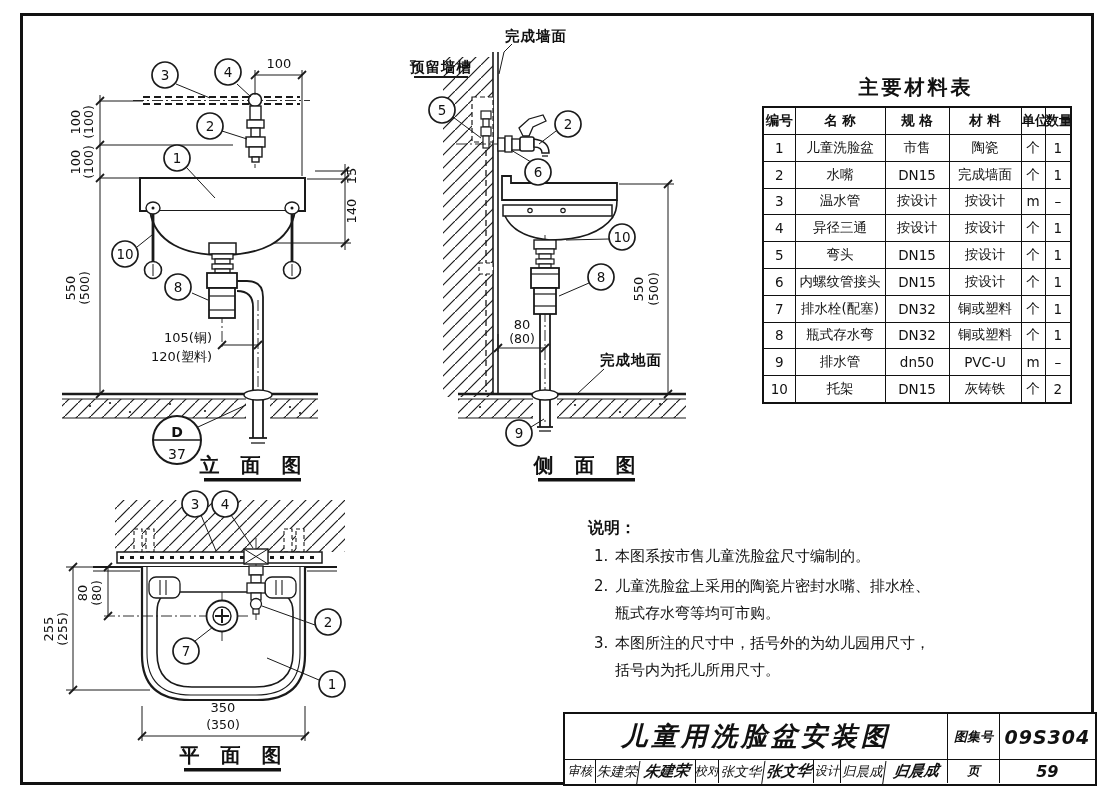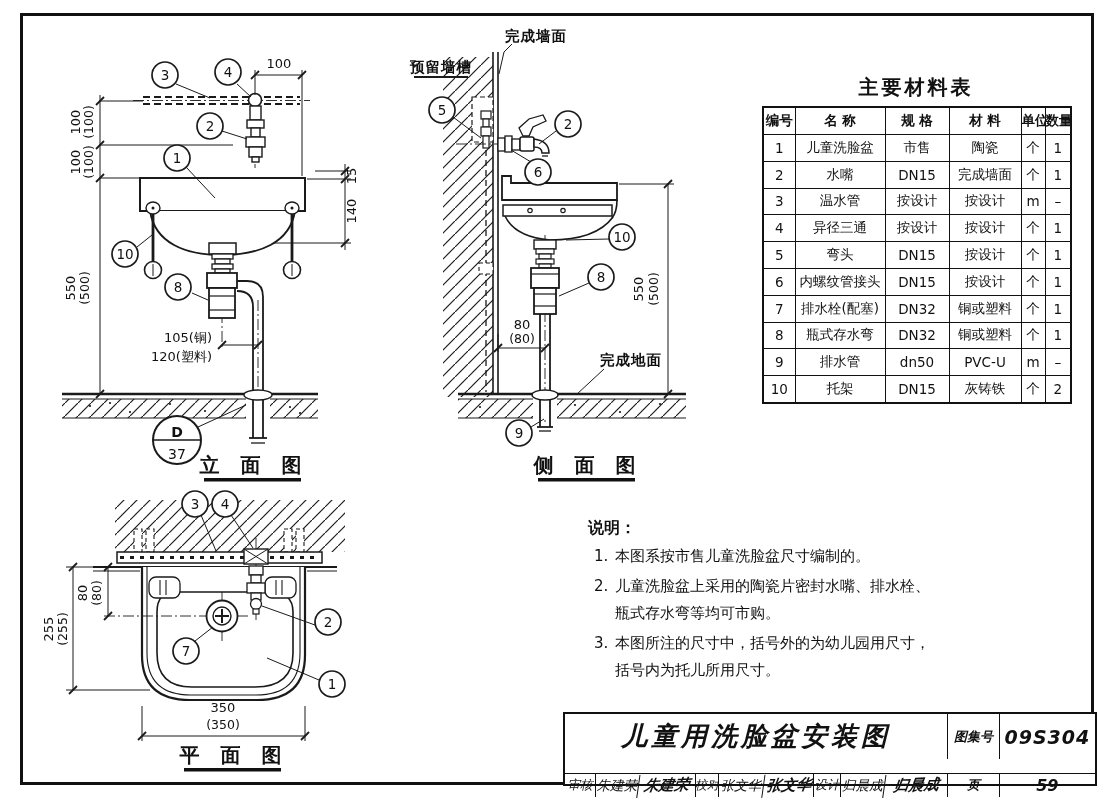--- a/index.html
+++ b/index.html
@@ -25,21 +25,21 @@
   
   .notes{position:absolute;left:588px;top:518px;width:372px;}
   .notes-title{font-size:16px;font-weight:700;}
   .notes ol{margin:4px 0 0 22px;padding:0;width:330px;font-size:15px;line-height:1.8;}
   .notes li{margin:3px;padding-left:2px;}
   
   .tblock{position:absolute;left:563px;top:712px;width:534px;height:74px;
           border:2.5px solid #111;box-sizing:border-box;background:#fff;}
   .tb-row{display:flex;box-sizing:border-box;}
   .tb-row1{height:45px;}
-  .tb-row2{height:24px;border-top:1.5px solid #111;margin-top:14px;}
+  .tb-row2{height:24px;border-top:1.5px solid #111;}
   .tb-cell{display:flex;align-items:center;justify-content:center;
            box-sizing:border-box;overflow:hidden;white-space:nowrap;font-style:italic;}
   .bl{border-left:1.5px solid #111;}
   .tb-title{width:385px;font-size:26px;font-weight:700;letter-spacing:4px;}
   .tb-atlas-label{width:52px;font-size:13px;font-weight:700;}
   .tb-atlas-no{width:97px;font-size:19px;font-weight:700;letter-spacing:1px;}
   .sm{font-size:12.5px;}
   .nm{font-size:13.5px;}
   .sig{font-size:15px;font-weight:700;font-style:italic;transform:skewX(-10deg) rotate(-2deg);}
   .pg{font-size:16px;font-weight:700;}

